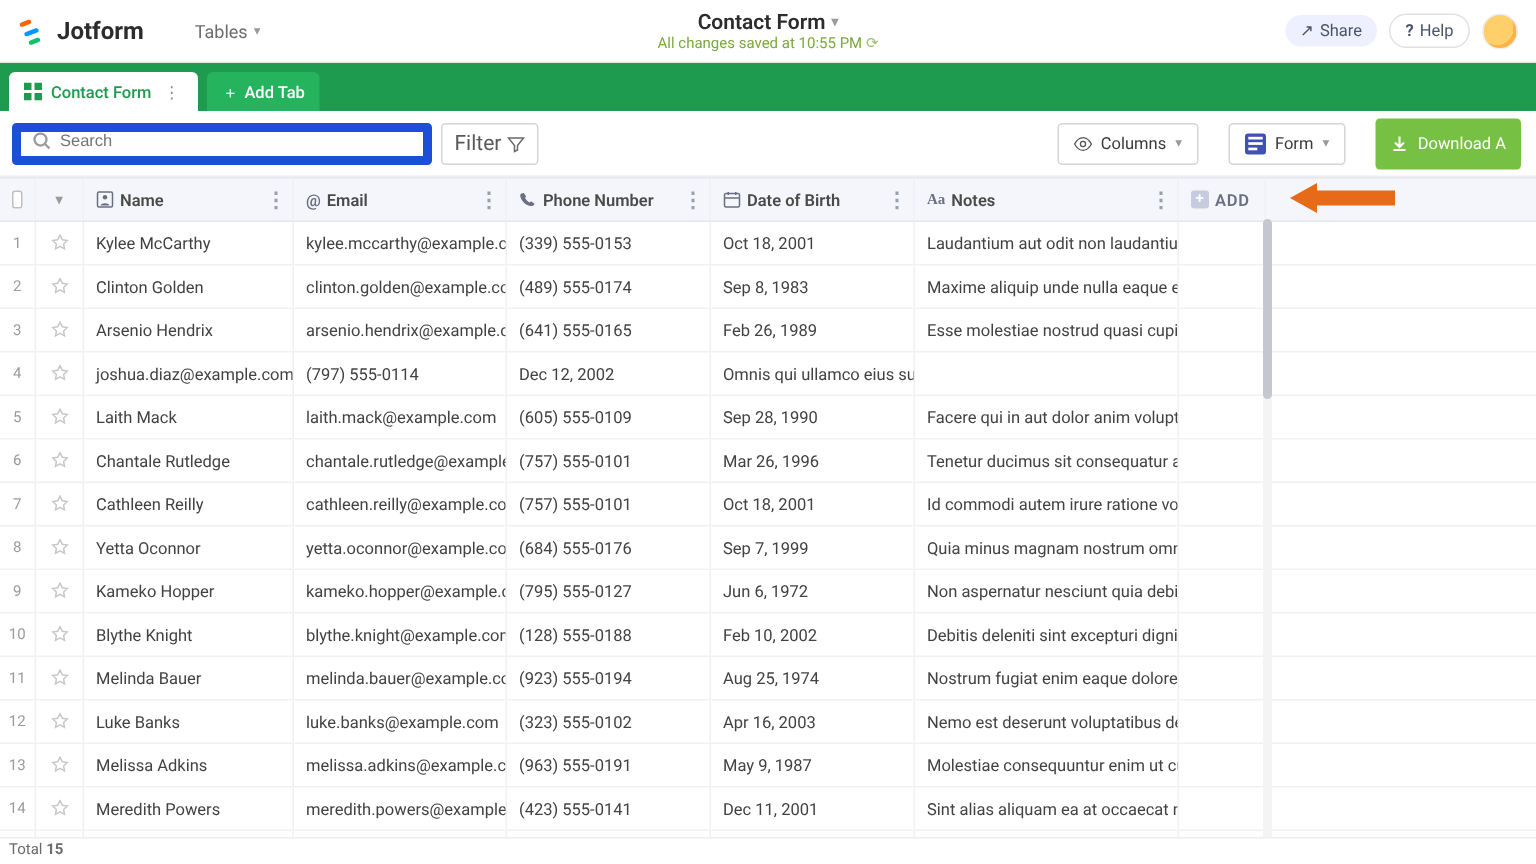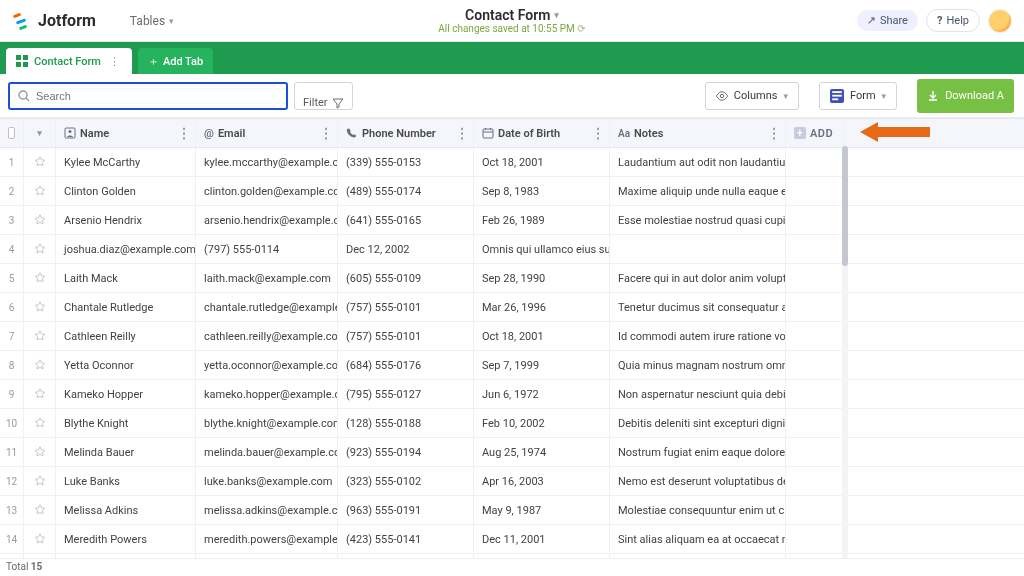--- a/index.html
+++ b/index.html
@@ -20,23 +20,23 @@
   .pill.help { background:#fff; border:1px solid #e2e2e2; color:#4a5568;}
   .avatar { width:24px; height:24px; border-radius:50%; background: radial-gradient(circle at 40% 40%, #ffcf6a 0 60%, #ffb347 60% 100%); border:1px solid #eee; }
   
   .tabstrip { height:32px; background:#1e9b4f; display:flex; align-items:flex-end; padding-left:6px; gap:6px;}
   .sheet-tab { background:#fff; color:#1e9b4f; height:26px; border-radius:4px 4px 0 0; display:flex; align-items:center; padding:0 10px; gap:6px; font-size:11px; font-weight:500;}
   .sheet-tab .tgrid { color:#1e9b4f;}
   .sheet-tab .more { color:#888; padding:0 2px;}
   .add-tab { background:#25b35e; color:#fff; height:26px; border-radius:4px 4px 0 0; display:flex; align-items:center; padding:0 10px; gap:4px; font-size:11px; font-weight:500;}
   
   .toolbar { height:44px; display:flex; align-items:center; padding:0 10px 0 8px; background:#fff; border-bottom:1px solid #eee;}
-  .search { flex:0 0 280px; height:28px; display:flex; align-items:center; border:2px solid #1d4ed8; border-radius:3px; padding:0 8px; color:#999; gap:6px;}
+  .search { flex:0 0 280px; height:28px; display:flex; align-items:flex-start; border:6px solid #1d4ed8; border-radius:3px; padding:0 8px; color:#999; gap:6px;}
   .search input { border:none; outline:none; font-size:11px; flex:1; color:#333;}
-  .filter { margin-left:6px; height:28px; display:flex; align-items:flex-end; gap:4px; border:1px solid #d5d5d5; border-radius:3px; padding:0 8px; font-size:11px; color:#5a5a5a;}
+  .filter { margin-left:6px; height:28px; display:flex; align-items:center; gap:4px; border:1px solid #d5d5d5; border-radius:3px; padding:0 8px; font-size:14px; color:#5a5a5a;}
   .toolbar-right { margin-left:auto; display:flex; align-items:center; gap:20px;}
   .btn-outline { height:28px; display:flex; align-items:center; gap:6px; border:1px solid #d5d5d5; border-radius:3px; padding:0 10px; font-size:11px; color:#3a3a3a; background:#fff;}
   .btn-download { height:28px; display:flex; align-items:center; gap:6px; border:none; border-radius:3px; padding:17px 10px; font-size:11px; color:#fff; background:#76c043;}
   
   .table-wrap { position:relative; height: calc(576px - 42px - 32px - 44px - 18px); overflow:hidden;}
   .grid { display:grid; grid-template-columns: 24px 32px 140px 142px 136px 136px 176px 58px; }
   .thead { background:#f5f6fb; border-top:1px solid #e6e6ef; border-bottom:1px solid #e6e6ef;}
   .th, .td { height:28px; display:flex; align-items:center; padding:0 8px; font-size:11px; border-right:1px solid #edf0f4; white-space:nowrap; overflow:hidden; text-overflow:ellipsis; }
   .th { color:#4a4a4a; font-weight:600; position:relative;}
   .th .more-col { position:absolute; right:4px; color:#9aa0aa; font-size:14px;}
@@ -212,21 +212,21 @@
             <rect x="1" y="2" width="10" height="9" rx="1" fill="none" stroke="#6b6f82"></rect>
             <line x1="1" y1="5" x2="11" y2="5" stroke="#6b6f82"></line>
             <line x1="3.5" y1="1" x2="3.5" y2="3" stroke="#6b6f82"></line>
             <line x1="8.5" y1="1" x2="8.5" y2="3" stroke="#6b6f82"></line>
           </svg>
         </span>
       <span>Date of Birth</span>
         <span class="more-col">⋮</span>
     </div>
     <div class="th">
-      <span class="ico" style="font-size:10px;font-weight:600;">Aa</span>
+      <span class="ico" style="font-size:10px;font-weight:600;font-family:Liberation Serif, serif;">Aa</span>
       <span>Notes</span>
         <span class="more-col">⋮</span>
     </div>
     <div class="th addcol">
       <span class="plus">+</span>
       <span>ADD</span>
     </div>
   </div>
 
   <div id="rows">

